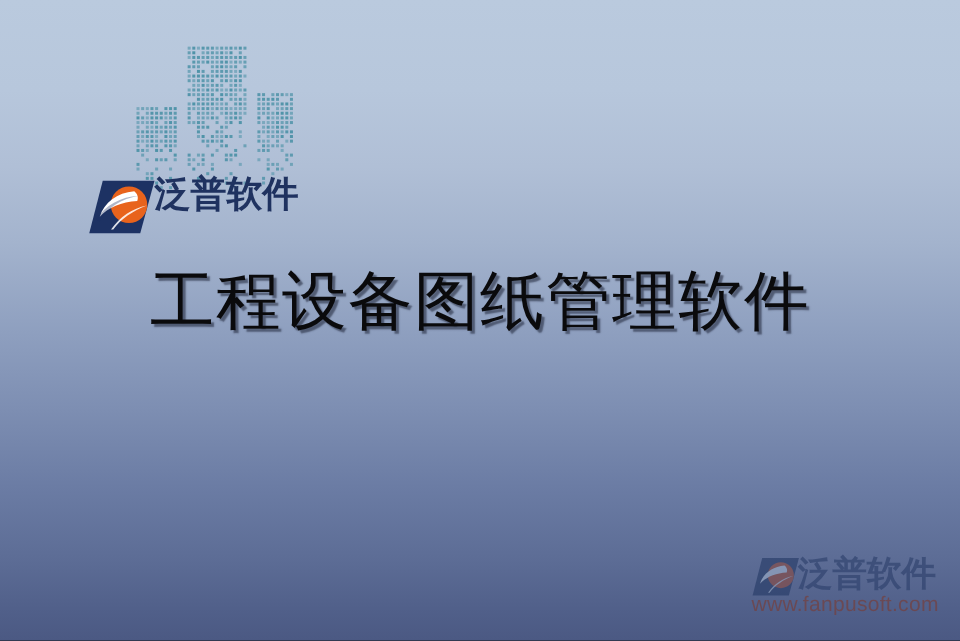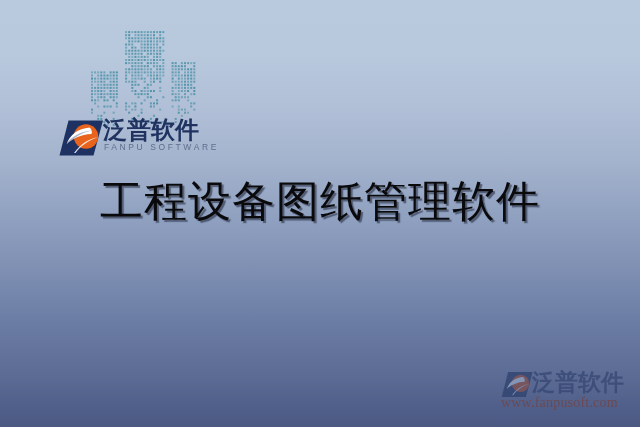--- a/index.html
+++ b/index.html
@@ -117,21 +117,21 @@
     font-weight: bold;
     font-size: 23px;
     line-height: 27px;
     color: #2c3f6b;
     white-space: nowrap;
   }
   #wm-url {
     position: absolute;
     left: 1px;
     top: 25px;
-    font-family: Liberation Serif, serif;
+    font-family: Liberation Sans, sans-serif;
     font-size: 14px;
     line-height: 17px;
     color: #7a3b33;
     letter-spacing: 0.2px;
     white-space: nowrap;
   }
 </style>
 </head>
 <body>
 
@@ -594,21 +594,20 @@
         <path d="M10.5 1.5 L45 1.5 L35.5 36.5 L1.5 36.5 Z" fill="#1d3263"></path>
         <circle cx="28" cy="17.5" r="12.2" fill="#e8631c"></circle>
         <path d="M31.5 8.5 C20 9.5 11.5 16 8.5 25.5 C14 19.5 23 15.5 33.5 15
                  C34.5 12.5 33.5 10 31.5 8.5 Z" fill="#ffffff"></path>
         <path d="M6 27.5 C12 18 22.5 12 34.5 11.5 C23 13.5 13.5 19.5 8.5 28.5 Z" fill="#1d3263" opacity="0.35"></path>
         <path d="M16 34 C22 25.5 30 20 40 18 C30.5 21.5 22.5 27 17.5 34 Z" fill="#ffffff" opacity="0.85"></path>
       </svg>
     </div>
     <div id="logo-text-wrap">
       <div id="logo-cn">泛普软件</div>
-      <div id="logo-en">FANPU SOFTWARE</div>
     </div>
   </div>
 
   <div id="title">
     <span class="tline">工程设备图纸管理软件</span>
   </div>
 
   <div id="watermark">
     <div id="wm-mark">
       <svg width="34" height="27" viewBox="0 0 46 38">

